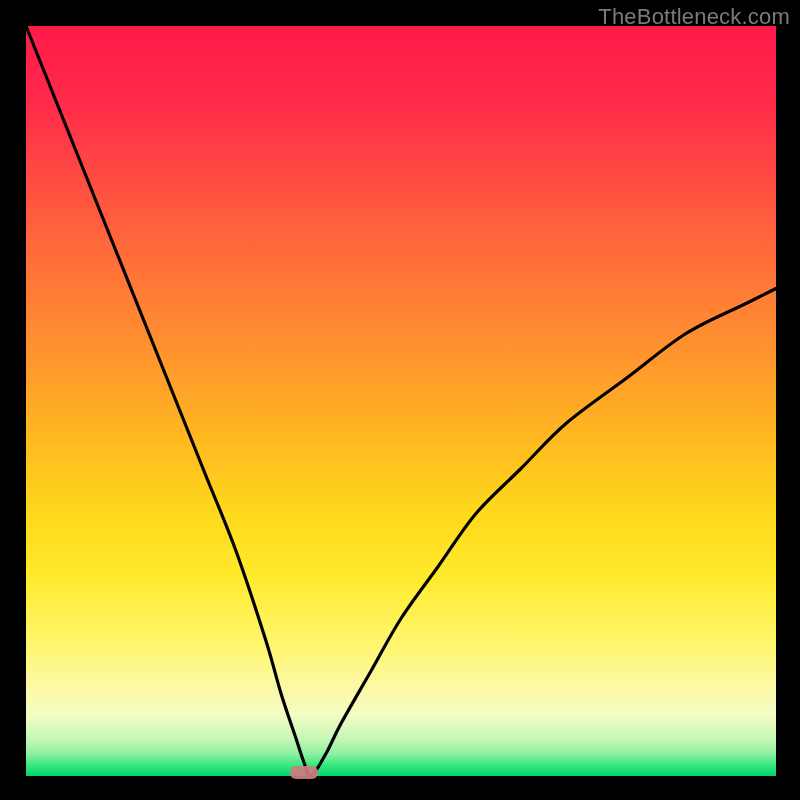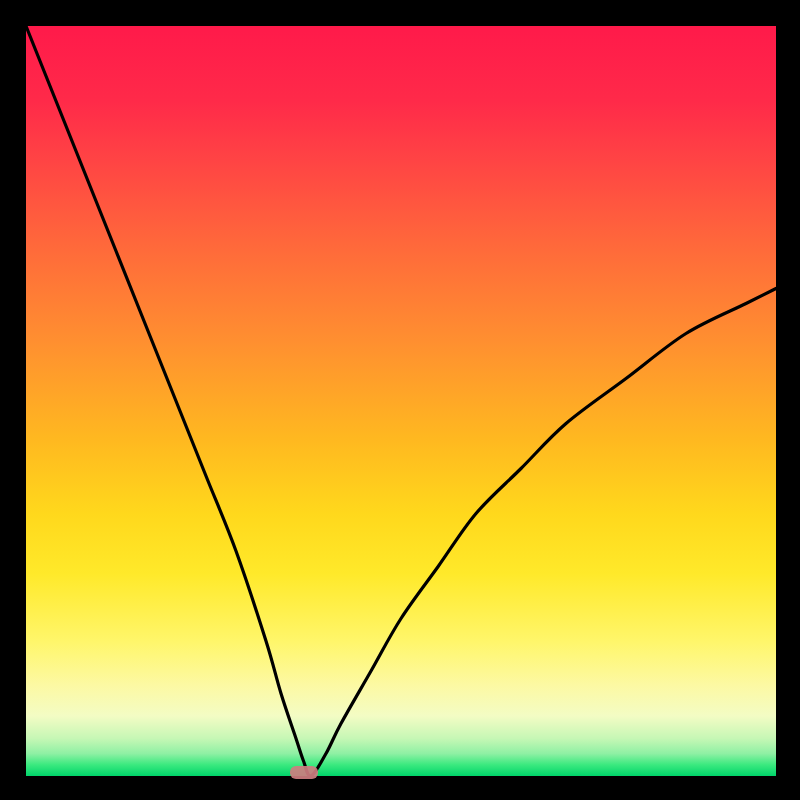--- a/index.html
+++ b/index.html
@@ -67,20 +67,21 @@
     border-radius: 6px;
     background: #ce7d80;
     opacity: 0.92;
   }
 </style>
 </head>
 <body>
 
 <div class="frame">
 
+  <div class="watermark">TheBottleneck.com</div>
 
   <div class="plot">
 
     <svg class="curve" viewBox="0 0 750 750" preserveAspectRatio="none">
       <path id="curve-path" fill="none" stroke="#000000" stroke-width="3.2" stroke-linecap="round" stroke-linejoin="round" d="M 0,0 C 5,12.5 20,50 30,75 C 40,100 50,125 60,150 C 70,175 80,200 90,225 C 100,250 110,275 120,300 C 130,325 140,350 150,375 C 160,400 170,425 180,450 C 190,475 200.00000000000003,497.5 210.00000000000003,525 C 220.00000000000003,552.5 232.5,591.25 240,615 C 247.5,638.75 250.00000000000003,651.25 255.00000000000003,667.5 C 260,683.75 266.25,701.25 270,712.5 C 273.75,723.75 275,728.75 277.5,735 C 280,741.25 281.25,751.25 285,750 C 288.75,748.75 295,736.25 300,727.5 C 305,718.75 307.5,711.25 315,697.5 C 322.5,683.75 335,662.5 345,645 C 355,627.5 363.75,610 375,592.5 C 386.25,575 400.00000000000006,557.5 412.50000000000006,540 C 425.00000000000006,522.5 436.25,503.75 450,487.5 C 463.75,471.25 480,457.5 495,442.5 C 510,427.5 522.5,412.5 540,397.5 C 557.5,382.5 580,367.5 600,352.5 C 620,337.5 640,320 660,307.5 C 680,295 705,285 720,277.5 C 735,270 745,265 750,262.5"></path>
     </svg>
 
     <div class="marker" id="marker" style="left: 263.5px; top: 740px; background: rgb(206, 125, 128);"></div>
 
   </div>

